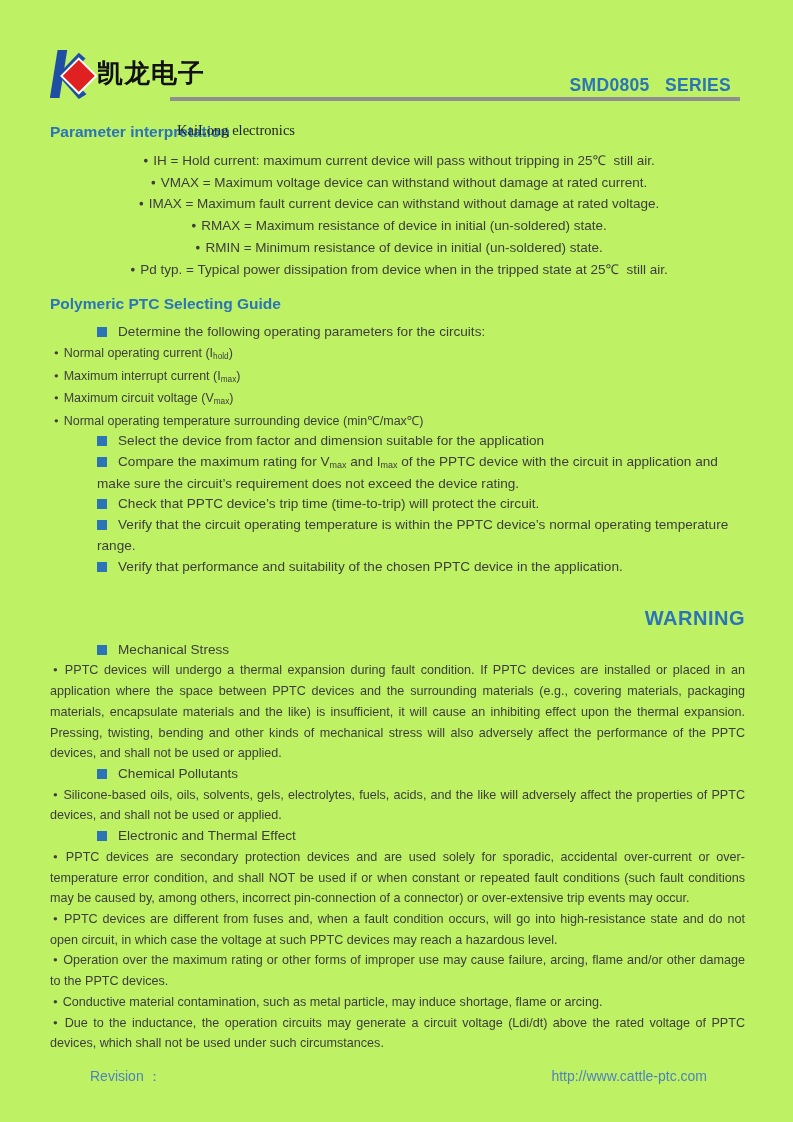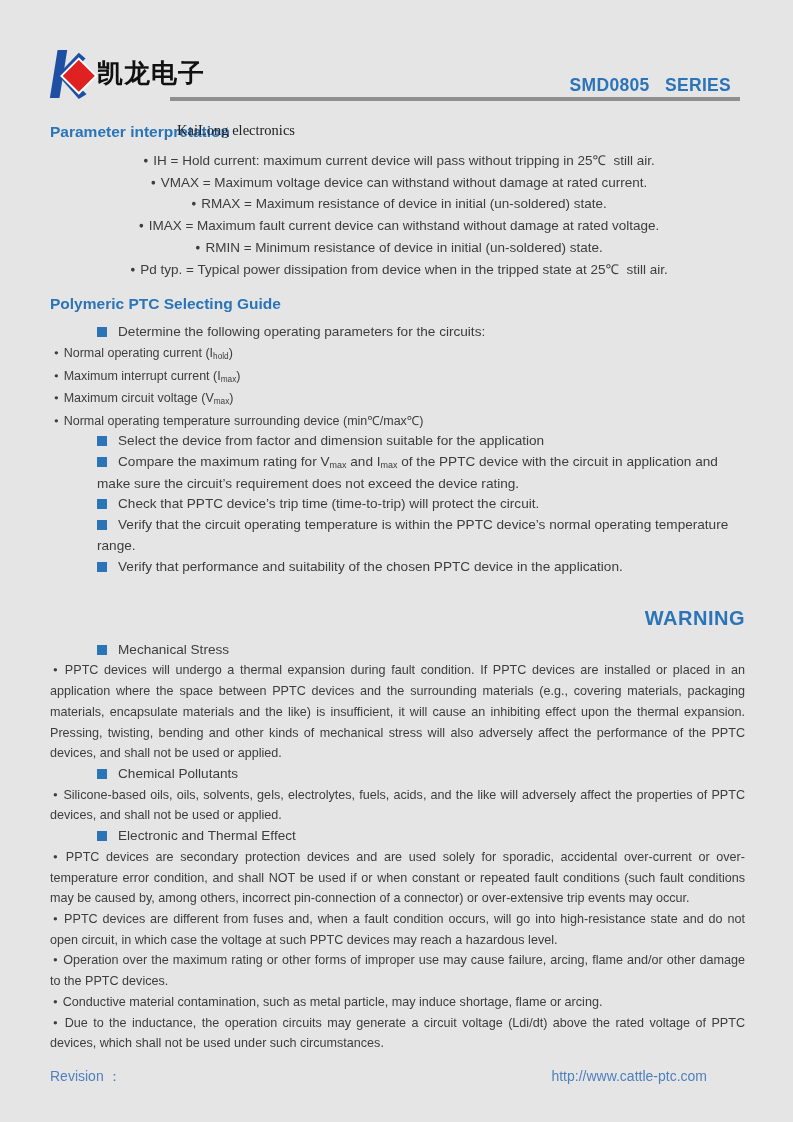--- a/index.html
+++ b/index.html
@@ -1,20 +1,20 @@
 <!DOCTYPE html>
 <html style="--accent: #2b74b8; --footer-blue: #4f81bd; --rule-gray: #8f8f8f; --body-text: #3d3d3d;"><head>
 <meta charset="utf-8">
 <style>
   html,body{margin:0;padding:0;background:#ffffff;}
   .page{
     position:relative;
     width:793px;height:1122px;
     margin:0 auto;
-    background:#e5e5e5;
+    background:#bef264;
     font-family:"Liberation Sans", sans-serif;
     color:var(--body-text,#3d3d3d);
     overflow:hidden;
   }
   
   .header{position:relative;height:101px;}
   .logo-svg{position:absolute;left:46px;top:46px;}
   .logo-cn{
     position:absolute;left:97px;top:56px;
     font-family:"Liberation Serif", serif;
@@ -55,21 +55,21 @@
     display:inline-block;width:10px;height:10px;
     background:var(--accent,#2b74b8);
     margin-right:11px;vertical-align:-1px;
   }
   .txt{white-space:pre-wrap;}
   .sub{font-size:0.66em;position:relative;top:2px;}
   
   .footer{
     display:flex;justify-content:space-between;
     padding:14px 86px 0 50px;
-    font-size:14px;color:var(--footer-blue,#4f81bd);
+    font-size:14px;color:var(--footer-blue,#4f81bd);margin-left:40px;
   }
   .footer .url{color:var(--footer-blue,#4f81bd);white-space:pre;}
   .footer .rev{white-space:pre;}
 </style>
 </head>
 <body>
 
 <div class="page">
 
   <div class="header">
@@ -82,22 +82,22 @@
     <div class="logo-cn">凯龙电子</div>
     <div class="logo-en">KaiLong electronics</div>
     <div class="series">SMD0805   SERIES</div>
     <div class="rule"></div>
   </div>
 
   <div class="doc" id="doc-body">
       <div class="sec-heading md">Parameter interpretation</div>
       <div class="dot-item md"><span class="bullet">●</span><span class="txt">IH = Hold current: maximum current device will pass without tripping in 25℃  still air.</span></div>
       <div class="dot-item md"><span class="bullet">●</span><span class="txt">VMAX = Maximum voltage device can withstand without damage at rated current.</span></div>
+      <div class="dot-item md"><span class="bullet">●</span><span class="txt">IMAX = Maximum fault current device can withstand without damage at rated voltage.</span></div>
       <div class="dot-item md"><span class="bullet">●</span><span class="txt">RMAX = Maximum resistance of device in initial (un-soldered) state.</span></div>
-      <div class="dot-item md"><span class="bullet">●</span><span class="txt">IMAX = Maximum fault current device can withstand without damage at rated voltage.</span></div>
       <div class="dot-item md"><span class="bullet">●</span><span class="txt">RMIN = Minimum resistance of device in initial (un-soldered) state.</span></div>
       <div class="dot-item md"><span class="bullet">●</span><span class="txt">Pd typ. = Typical power dissipation from device when in the tripped state at 25℃  still air.</span></div>
       <div class="sec-heading md">Polymeric PTC Selecting Guide</div>
       <div class="sq-item"><span class="sq"></span><span class="txt">Determine the following operating parameters for the circuits:</span></div>
       <div class="dot-item sm"><span class="bullet">●</span><span class="txt">Normal operating current (I</span><span class="sub">hold</span><span class="txt">)</span></div>
       <div class="dot-item sm"><span class="bullet">●</span><span class="txt">Maximum interrupt current (I</span><span class="sub">max</span><span class="txt">)</span></div>
       <div class="dot-item sm"><span class="bullet">●</span><span class="txt">Maximum circuit voltage (V</span><span class="sub">max</span><span class="txt">)</span></div>
       <div class="dot-item sm"><span class="bullet">●</span><span class="txt">Normal operating temperature surrounding device (min℃/max℃)</span></div>
       <div class="sq-item"><span class="sq"></span><span class="txt">Select the device from factor and dimension suitable for the application</span></div>
       <div class="sq-item"><span class="sq"></span><span class="txt">Compare the maximum rating for V</span><span class="sub">max</span><span class="txt"> and I</span><span class="sub">max</span><span class="txt"> of the PPTC device with the circuit in application and make sure the circuit’s requirement does not exceed the device rating.</span></div>

